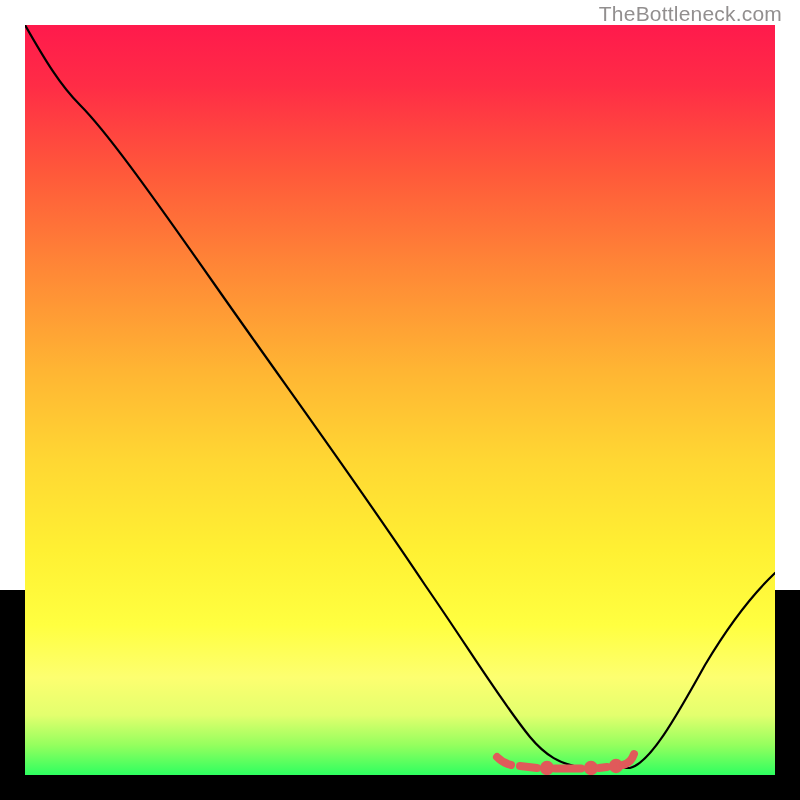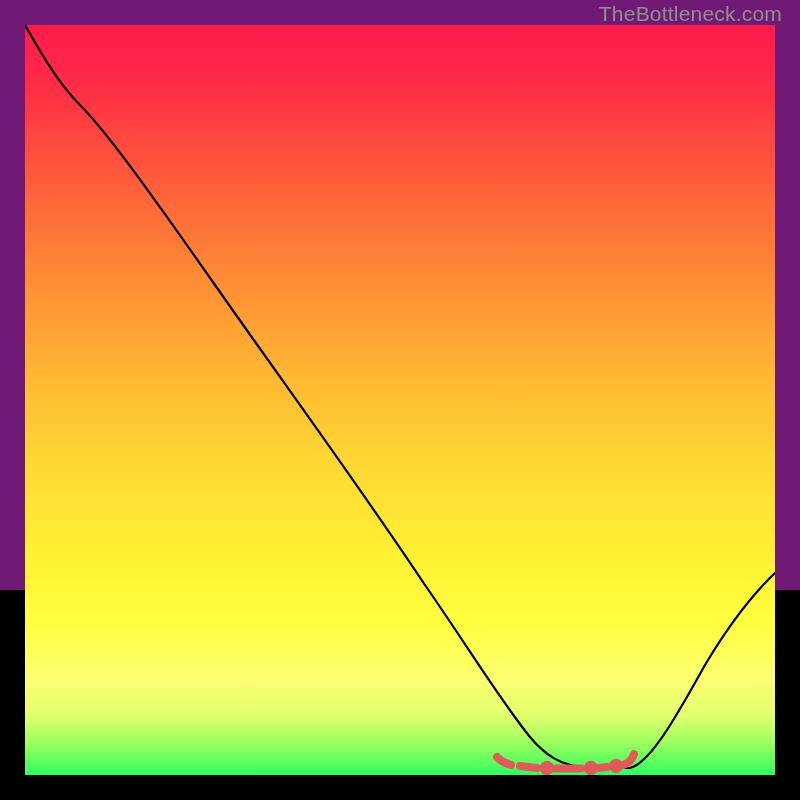--- a/index.html
+++ b/index.html
@@ -9,21 +9,21 @@
     height: 800px;
     background: #000000;
     overflow: hidden;
   }
   .frame {
     position: absolute;
     left: 0;
     top: 0;
     width: 800px;
     height: 590px;
-    background: #701a75;
+    background: #ffffff;
   }
   .plot {
     position: absolute;
     left: 25px;
     top: 25px;
     width: 750px;
     height: 750px;
     overflow: hidden;
   }
   .gradient {

